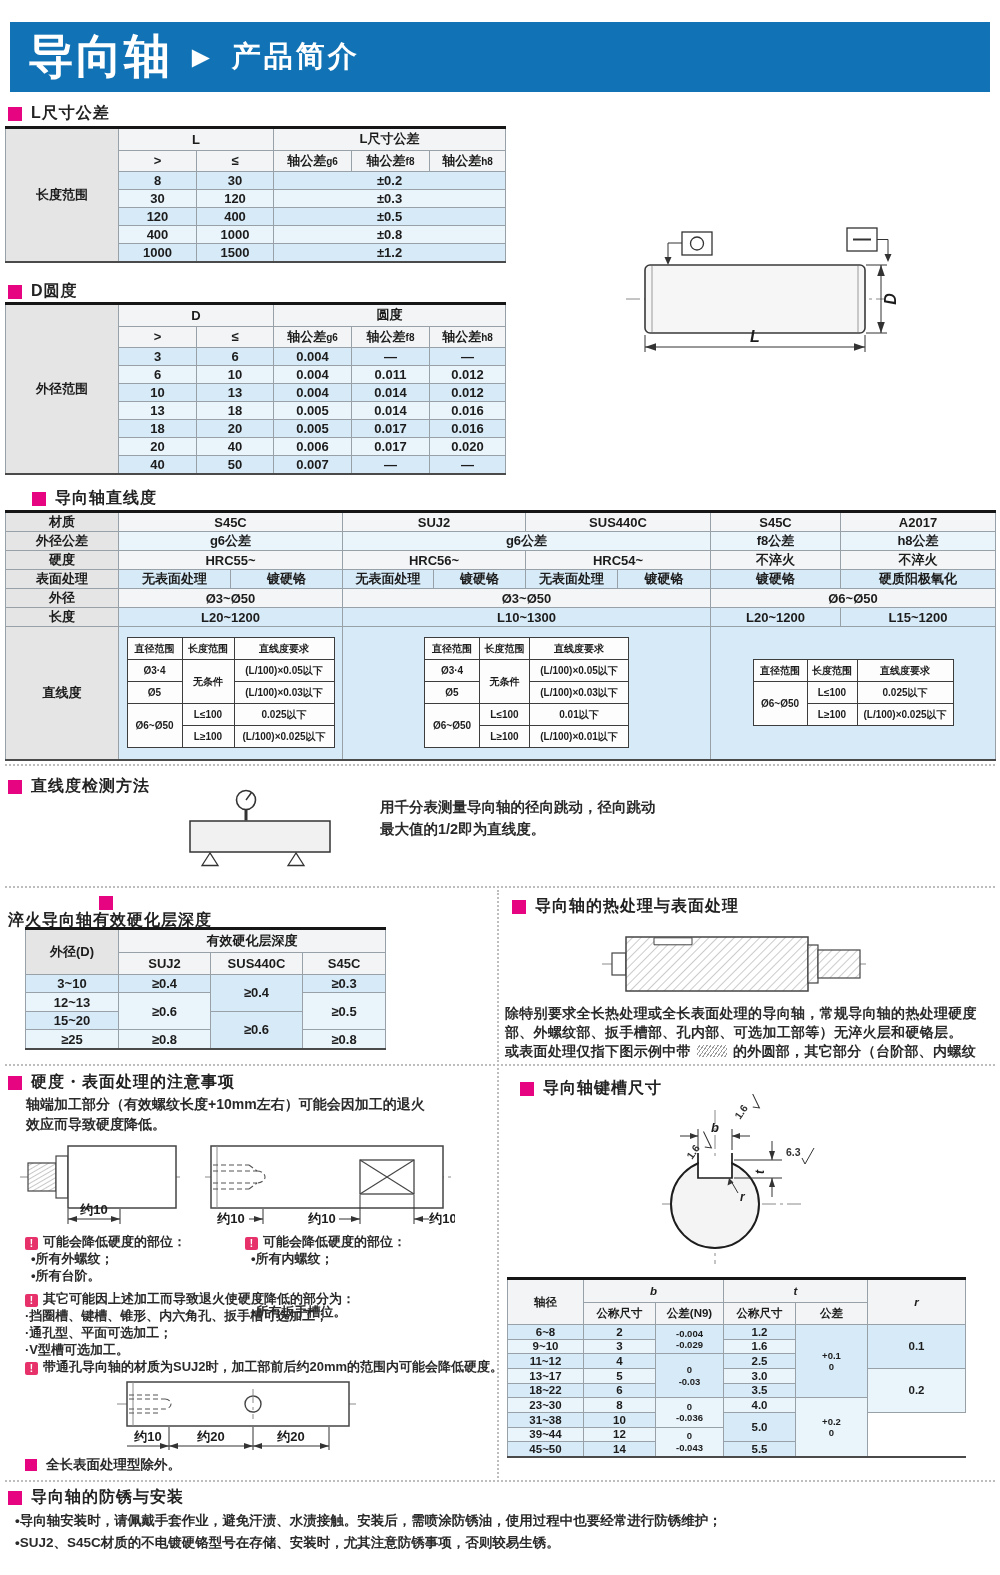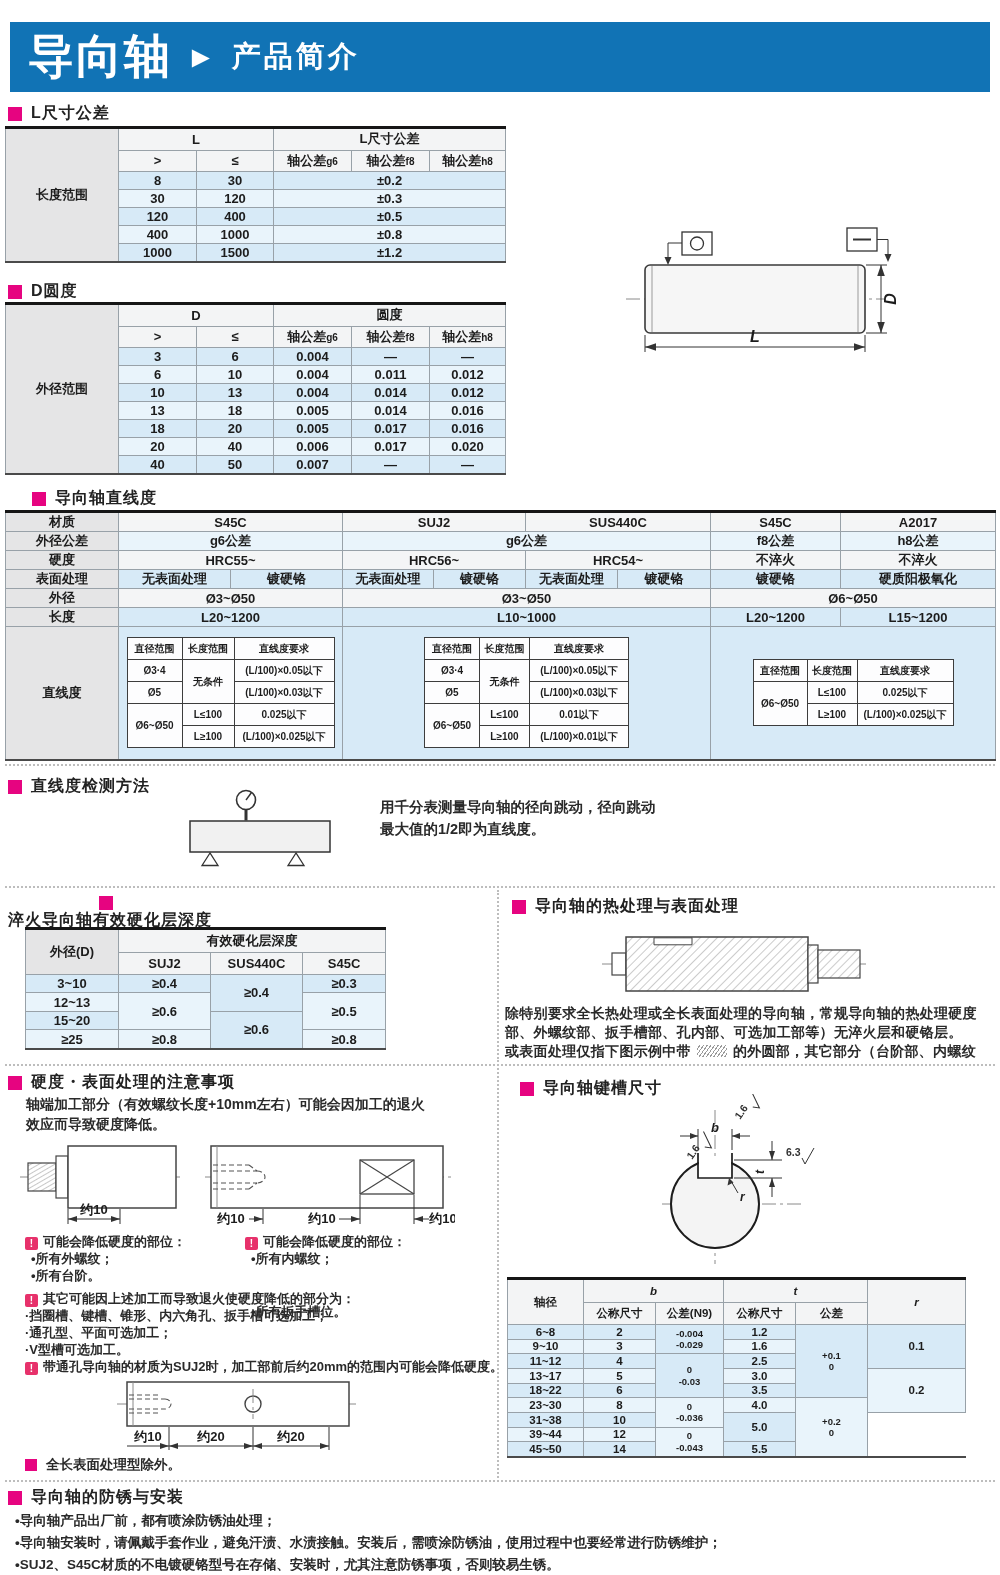--- a/index.html
+++ b/index.html
@@ -295,21 +295,21 @@
           </tr>
           <tr>
             <td class="lab">外径</td>
             <td colspan="2" class="g1">Ø3~Ø50</td>
             <td colspan="4" class="g1">Ø3~Ø50</td>
             <td colspan="2" class="g1">Ø6~Ø50</td>
           </tr>
           <tr>
             <td class="lab">长度</td>
             <td colspan="2" class="b1">L20~1200</td>
-            <td colspan="4" class="b1">L10~1000</td>
+            <td colspan="4" class="b1">L10~1300</td>
             <td class="b1">L20~1200</td>
             <td class="b1">L15~1200</td>
           </tr>
           <tr style="height: 133px;">
             <td class="lab">直线度</td>
             <td colspan="2" class="b1"><div class="subwrap"><table class="gt sub" style="width: 207px; height: auto;">
                   <colgroup>
                     <col style="width: 55px;">
                     <col style="width: 52px;">
                     <col style="width: 100px;">
@@ -760,18 +760,17 @@
       </table>
     </div>
 
   <div class="abs doth" style="left:5px;top:1480px;width:990px;"></div>
 
   <div class="abs sec" style="left:8px;top:1487px;">
     <span class="psq"></span>
     <span class="sectitle">导向轴的防锈与安装</span>
   </div>
   <div class="abs bodytext" style="left:15px;top:1510px;font-size:13.5px;line-height:22px;">
-    <div class="line">•导向轴产品出厂前，都有喷涂防锈油处理；</div>
     <div class="line">•导向轴安装时，请佩戴手套作业，避免汗渍、水渍接触。安装后，需喷涂防锈油，使用过程中也要经常进行防锈维护；</div>
     <div class="line">•SUJ2、S45C材质的不电镀硬铬型号在存储、安装时，尤其注意防锈事项，否则较易生锈。</div>
   </div>
 
 </div>
 
 </body></html>

